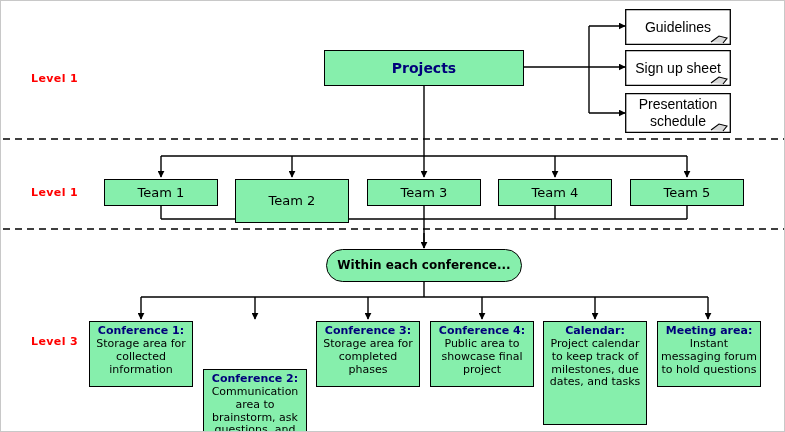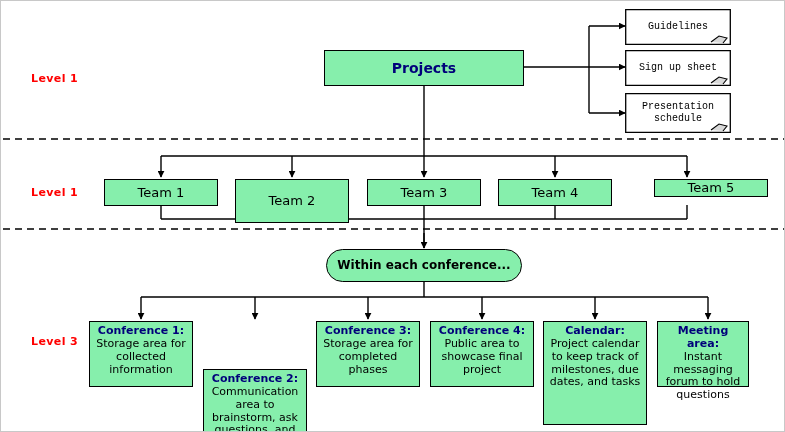--- a/index.html
+++ b/index.html
@@ -55,22 +55,22 @@
   .doc-svg {
     position: absolute;
     left: 0;
     top: 0;
     width: 100%;
     height: 100%;
   }
   .doc-text {
     position: relative;
     z-index: 2;
-    font-family: Liberation Mono, monospace;
-    font-size: 10px;
+    font-family: Liberation Sans, sans-serif;
+    font-size: 14px;
     color: #000000;
     line-height: 1.18;
     padding: 0 5px;
   }
   .root-node {
     font-family: "DejaVu Sans", sans-serif;
     font-size: 14px;
     font-weight: bold;
     color: #00007a;
   }
@@ -185,21 +185,21 @@
       <path d="M0.7,0.7 H105.3 V39.3 H0.7 Z" fill="#ffffff" stroke="#000000" stroke-width="1.3"></path>
       <path d="M86,37 L94,31 L102,33 L98,38" fill="#d9d9d9" stroke="#000000" stroke-width="1.1"></path>
     </svg>
     <div class="doc-text">Presentation schedule</div>
   </div>
 
   <div class="node team-node" style="left:103px; top:178px; width:114px; height:27px;">Team 1</div>
   <div class="node team-node" style="left:234px; top:178px; width:114px; height:44px;">Team 2</div>
   <div class="node team-node" style="left:366px; top:178px; width:114px; height:27px;">Team 3</div>
   <div class="node team-node" style="left:497px; top:178px; width:114px; height:27px;">Team 4</div>
-  <div class="node team-node" style="left:629px; top:178px; width:114px; height:18px;margin-left:24px;">Team 5</div>
+  <div class="node team-node" style="left:629px; top:178px; width:114px; height:27px;">Team 5</div>
 
   <div class="node oval-node" style="left:325px; top:248px; width:196px; height:33px;">Within each conference...</div>
 
   <div class="node leaf-node" style="left:88px; top:320px; width:104px; height:66px;">
     <span class="leaf-head">Conference 1:</span>
     <span class="leaf-body">Storage area for collected information</span>
   </div>
 
   <div class="node leaf-node" style="left:202px; top:320px; width:104px; height:104px;margin-top:48px;">
     <span class="leaf-head">Conference 2:</span>
@@ -214,18 +214,18 @@
   <div class="node leaf-node" style="left:429px; top:320px; width:104px; height:66px;">
     <span class="leaf-head">Conference 4:</span>
     <span class="leaf-body">Public area to showcase final project</span>
   </div>
 
   <div class="node leaf-node" style="left:542px; top:320px; width:104px; height:104px;">
     <span class="leaf-head">Calendar:</span>
     <span class="leaf-body">Project calendar to keep track of milestones, due dates, and tasks</span>
   </div>
 
-  <div class="node leaf-node" style="left:656px; top:320px; width:92px; height:66px;">
+  <div class="node leaf-node" style="left:656px; top:320px; width:104px; height:66px;">
     <span class="leaf-head">Meeting area:</span>
     <span class="leaf-body">Instant messaging forum to hold questions</span>
   </div>
 
 </div>
 
 </body></html>

